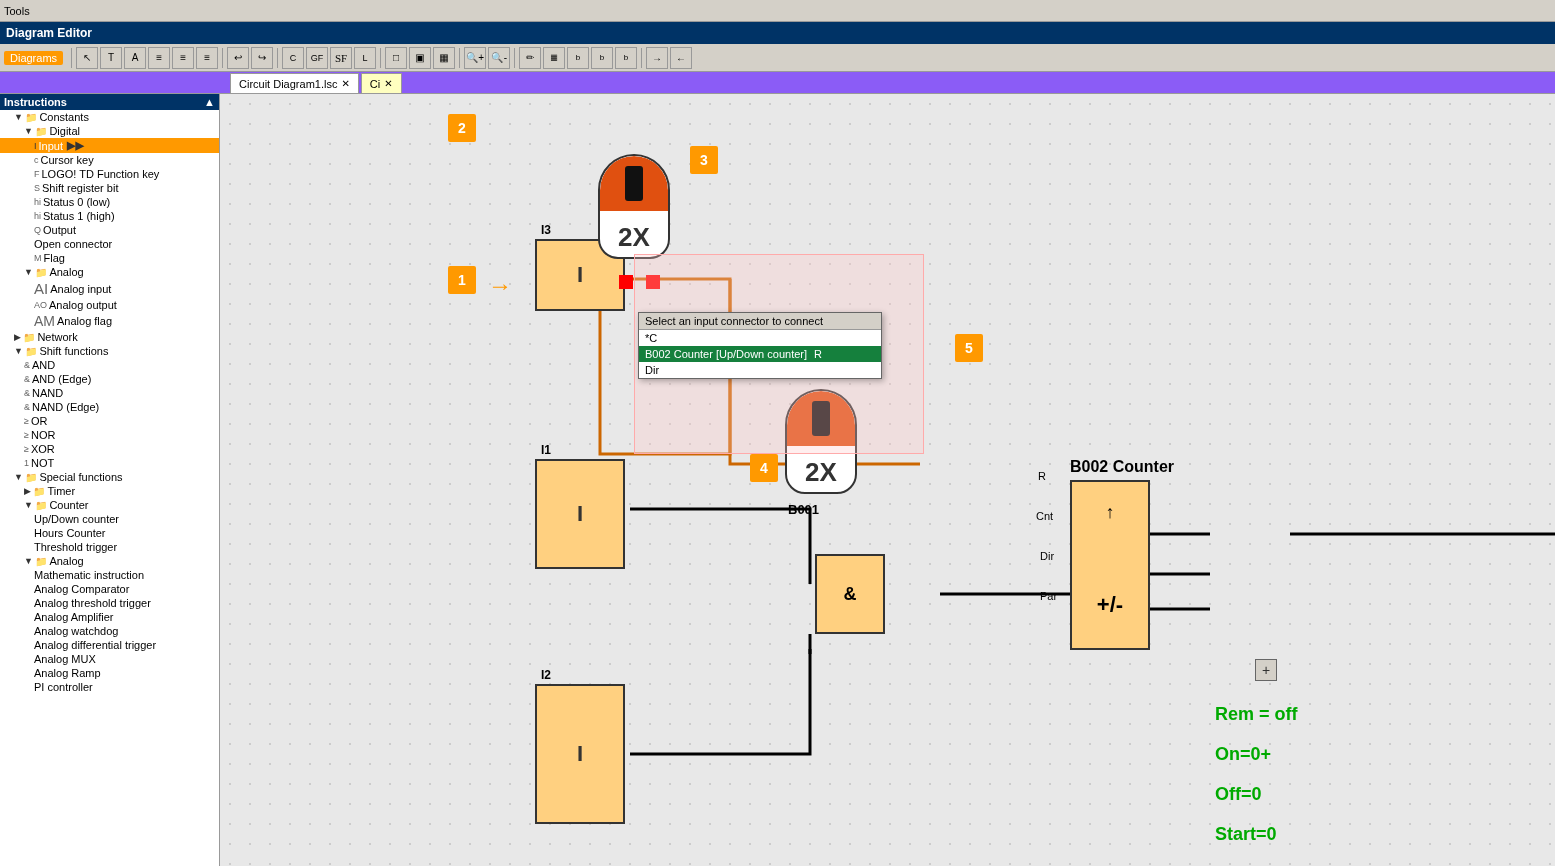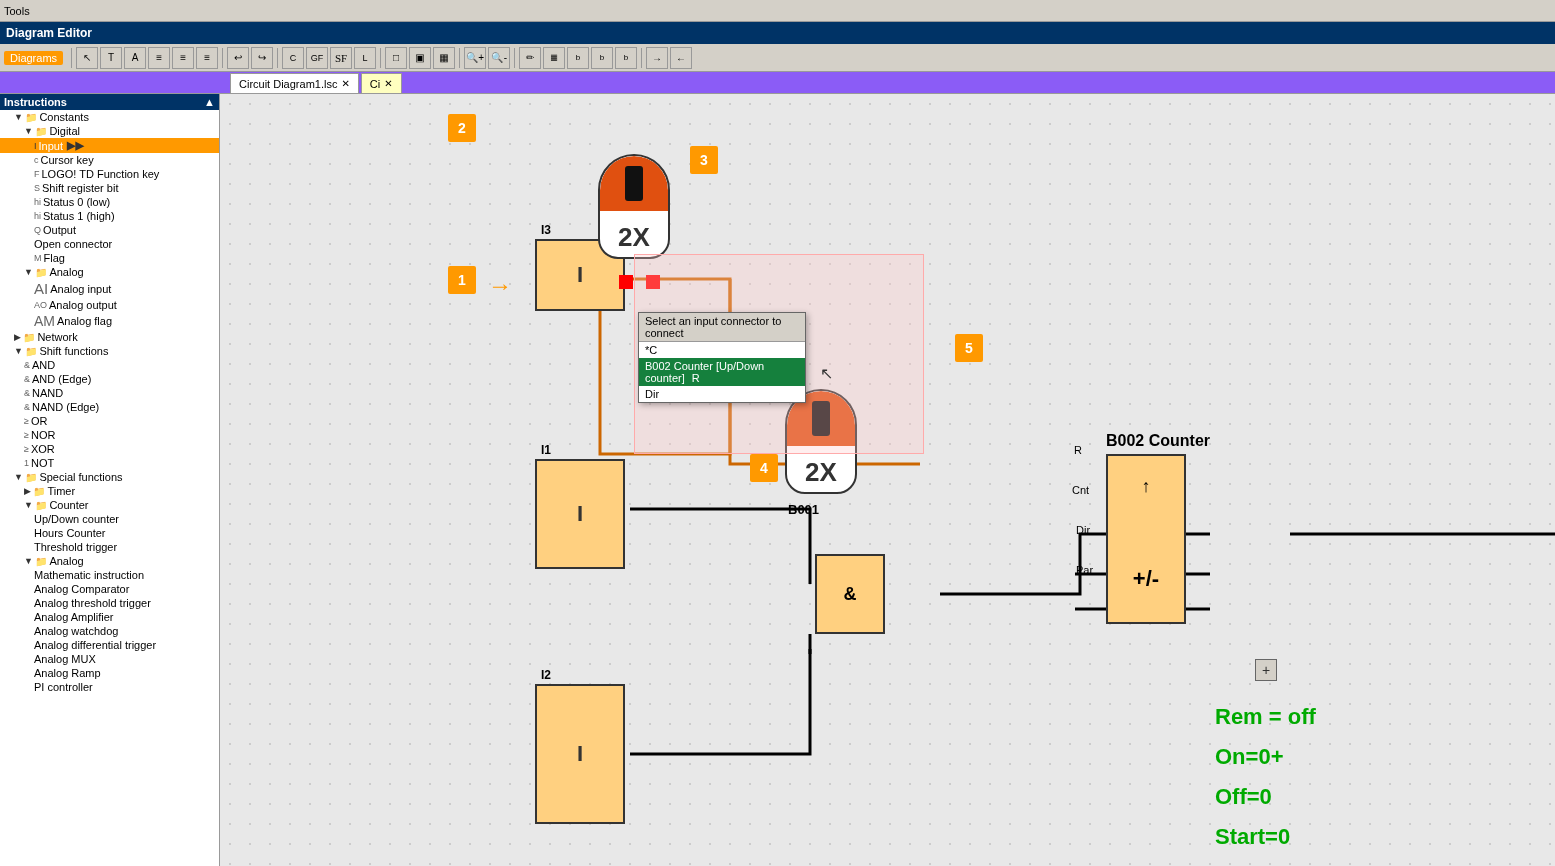--- a/index.html
+++ b/index.html
@@ -169,21 +169,21 @@
     .popup-item {
       padding: 2px 6px;
       cursor: pointer;
     }
     .popup-item.selected { background: #15803d; color: white; }
 
     
     .green-text {
       position: absolute;
       color: #00aa00;
-      font-size: 22px;
+      font-size: 18px;
       font-weight: bold;
     }
 
     
     .plus-btn {
       position: absolute;
       width: 22px; height: 22px;
       border: 1px solid #666;
       background: #d4d0c8;
       display: flex; align-items: center; justify-content: center;
@@ -492,42 +492,42 @@
         <div style="position:absolute; bottom:4px; left:0; width:100%; text-align:center; font-size:26px; font-weight:bold; color:#333;">2X</div>
       </div>
     </div>
 
     <div style="position:absolute; left:568px; top:408px; font-size:13px; font-weight:bold;">B001</div>
 
     <div class="and-gate" style="left:595px; top:460px;">
       &amp;
     </div>
 
-    <div style="position:absolute; left:850px; top:338px;margin-left:36px;">
+    <div style="position:absolute; left:850px; top:364px;">
       <div style="font-size:16px; font-weight:bold; margin-bottom:4px;">B002 Counter</div>
 
       <div style="position:relative; width:80px; height:170px; border:2px solid #333; background:#ffd080;">
 
         <div style="position:absolute; top:20px; left:50%; transform:translateX(-50%); font-size:18px; font-weight:bold;">↑</div>
 
         <div style="position:absolute; bottom:30px; left:50%; transform:translateX(-50%); font-size:22px; font-weight:bold;">+/-</div>
       </div>
 
       <div style="position:absolute; top:12px; left:-32px; font-size:11px;">R</div>
       <div style="position:absolute; top:52px; left:-34px; font-size:11px;">Cnt</div>
       <div style="position:absolute; top:92px; left:-30px; font-size:11px;">Dir</div>
       <div style="position:absolute; top:132px; left:-30px; font-size:11px;">Par</div>
     </div>
 
     <div style="position:absolute; left:399px; top:181px; width:14px; height:14px; background:red;"></div>
     <div style="position:absolute; left:426px; top:181px; width:14px; height:14px; background:red;"></div>
 
     <div style="position:absolute; left:414px; top:160px; width:290px; height:200px; background:rgba(255,200,200,0.3); border:1px solid #ffaaaa; pointer-events:none;"></div>
 
-    <div class="popup-box" style="left:418px; top:218px; width:168px;">
+    <div class="popup-box" style="left:418px; top:218px; width:244px;">
       <div class="popup-title">Select an input connector to connect</div>
       <div class="popup-item">*C</div>
       <div class="popup-item selected">
         <span>B002 Counter [Up/Down counter]</span>
         <span style="margin-left:4px; color:white;">R</span>
       </div>
       <div class="popup-item">Dir</div>
     </div>
 
     <div class="badge" style="left:228px; top:172px;">

